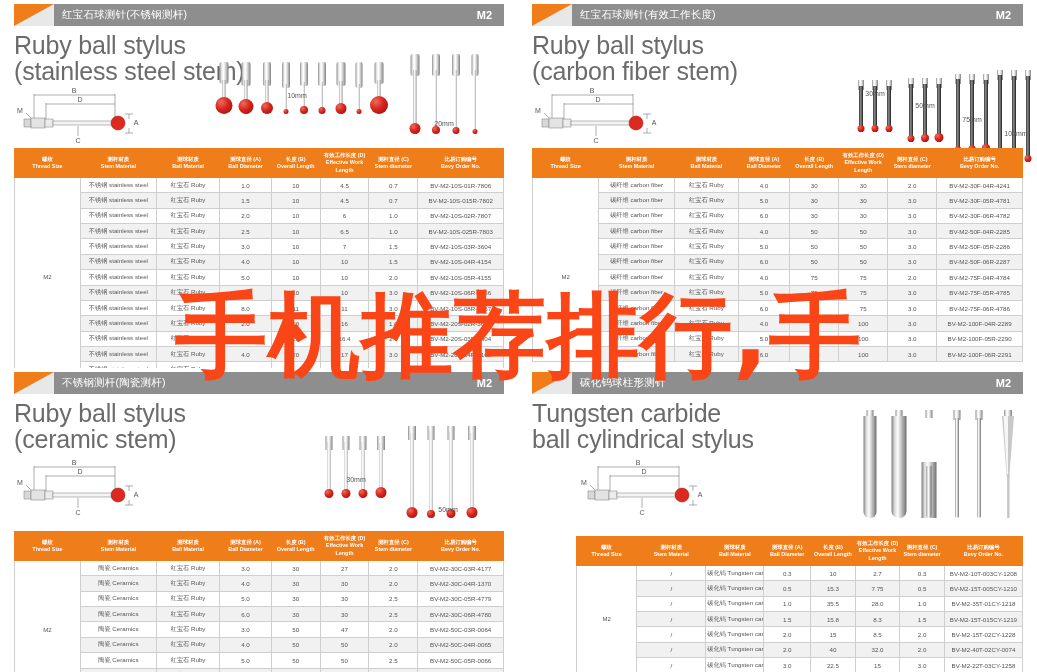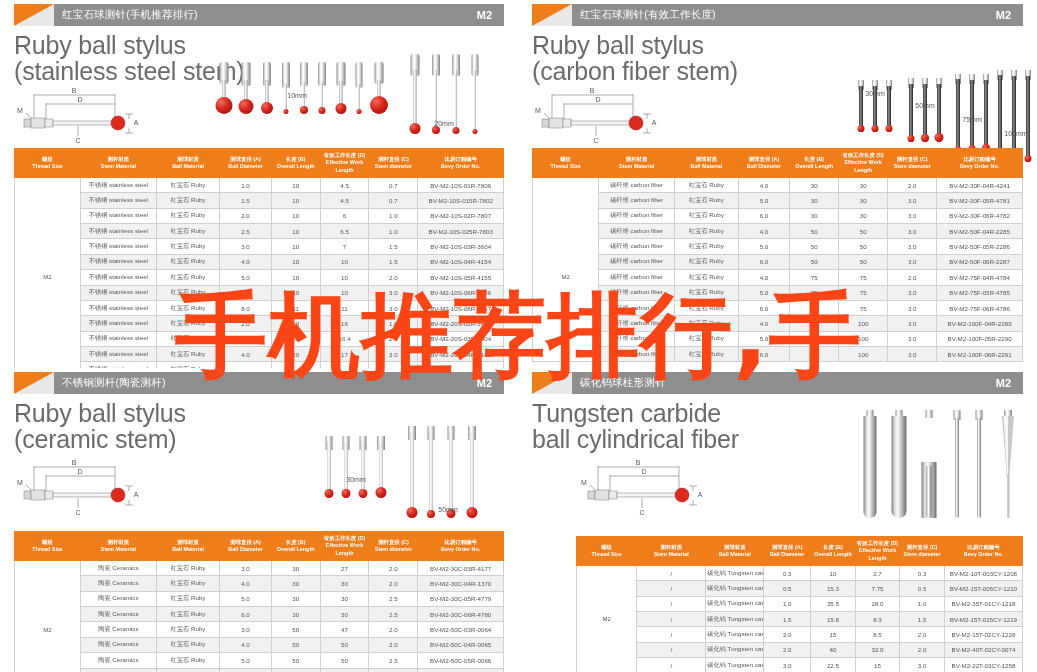--- a/index.html
+++ b/index.html
@@ -173,21 +173,21 @@
   .wm .l2{margin-left:-22px;}
 </style>
 </head>
 <body>
 
 <div class="grid">
 
   <div class="panel">
     <div class="hdr">
       <div class="hdr-tri"></div>
-      <div class="hdr-title">红宝石球测针(手机推荐排行)</div>
+      <div class="hdr-title">红宝石球测针(不锈钢测杆)</div>
       <div class="hdr-thread">M2</div>
     </div>
     <div class="big-title">Ruby ball stylus
 (stainless steel stem)</div>
 
     <svg class="schem" style="top:86px;left:12px;" width="132" height="58" viewBox="0 0 132 58">
       <line x1="22" y1="8" x2="22" y2="34" stroke="#777" stroke-width=".6"></line>
       <line x1="103" y1="8" x2="103" y2="34" stroke="#777" stroke-width=".6"></line>
       <line x1="22" y1="9" x2="103" y2="9" stroke="#777" stroke-width=".6"></line>
       <text x="62" y="7" font-size="7" fill="#555" text-anchor="middle" font-family="Liberation Sans, sans-serif">B</text>
@@ -961,21 +961,21 @@
     </div>
   </div>
 
   <div class="panel">
     <div class="hdr">
       <div class="hdr-tri"></div>
       <div class="hdr-title">碳化钨球柱形测针</div>
       <div class="hdr-thread">M2</div>
     </div>
     <div class="big-title">Tungsten carbide
-ball cylindrical fiber</div>
+ball cylindrical stylus</div>
 
     <svg class="schem" style="top:90px;left:58px;" width="132" height="58" viewBox="0 0 132 58">
       <line x1="22" y1="8" x2="22" y2="34" stroke="#777" stroke-width=".6"></line>
       <line x1="103" y1="8" x2="103" y2="34" stroke="#777" stroke-width=".6"></line>
       <line x1="22" y1="9" x2="103" y2="9" stroke="#777" stroke-width=".6"></line>
       <text x="62" y="7" font-size="7" fill="#555" text-anchor="middle" font-family="Liberation Sans, sans-serif">B</text>
       <line x1="34" y1="17" x2="34" y2="34" stroke="#777" stroke-width=".6"></line>
       <line x1="34" y1="18" x2="103" y2="18" stroke="#777" stroke-width=".6"></line>
       <text x="68" y="16" font-size="7" fill="#555" text-anchor="middle" font-family="Liberation Sans, sans-serif">D</text>
       <text x="5" y="27" font-size="7" fill="#555" font-family="Liberation Sans, sans-serif">M</text>

